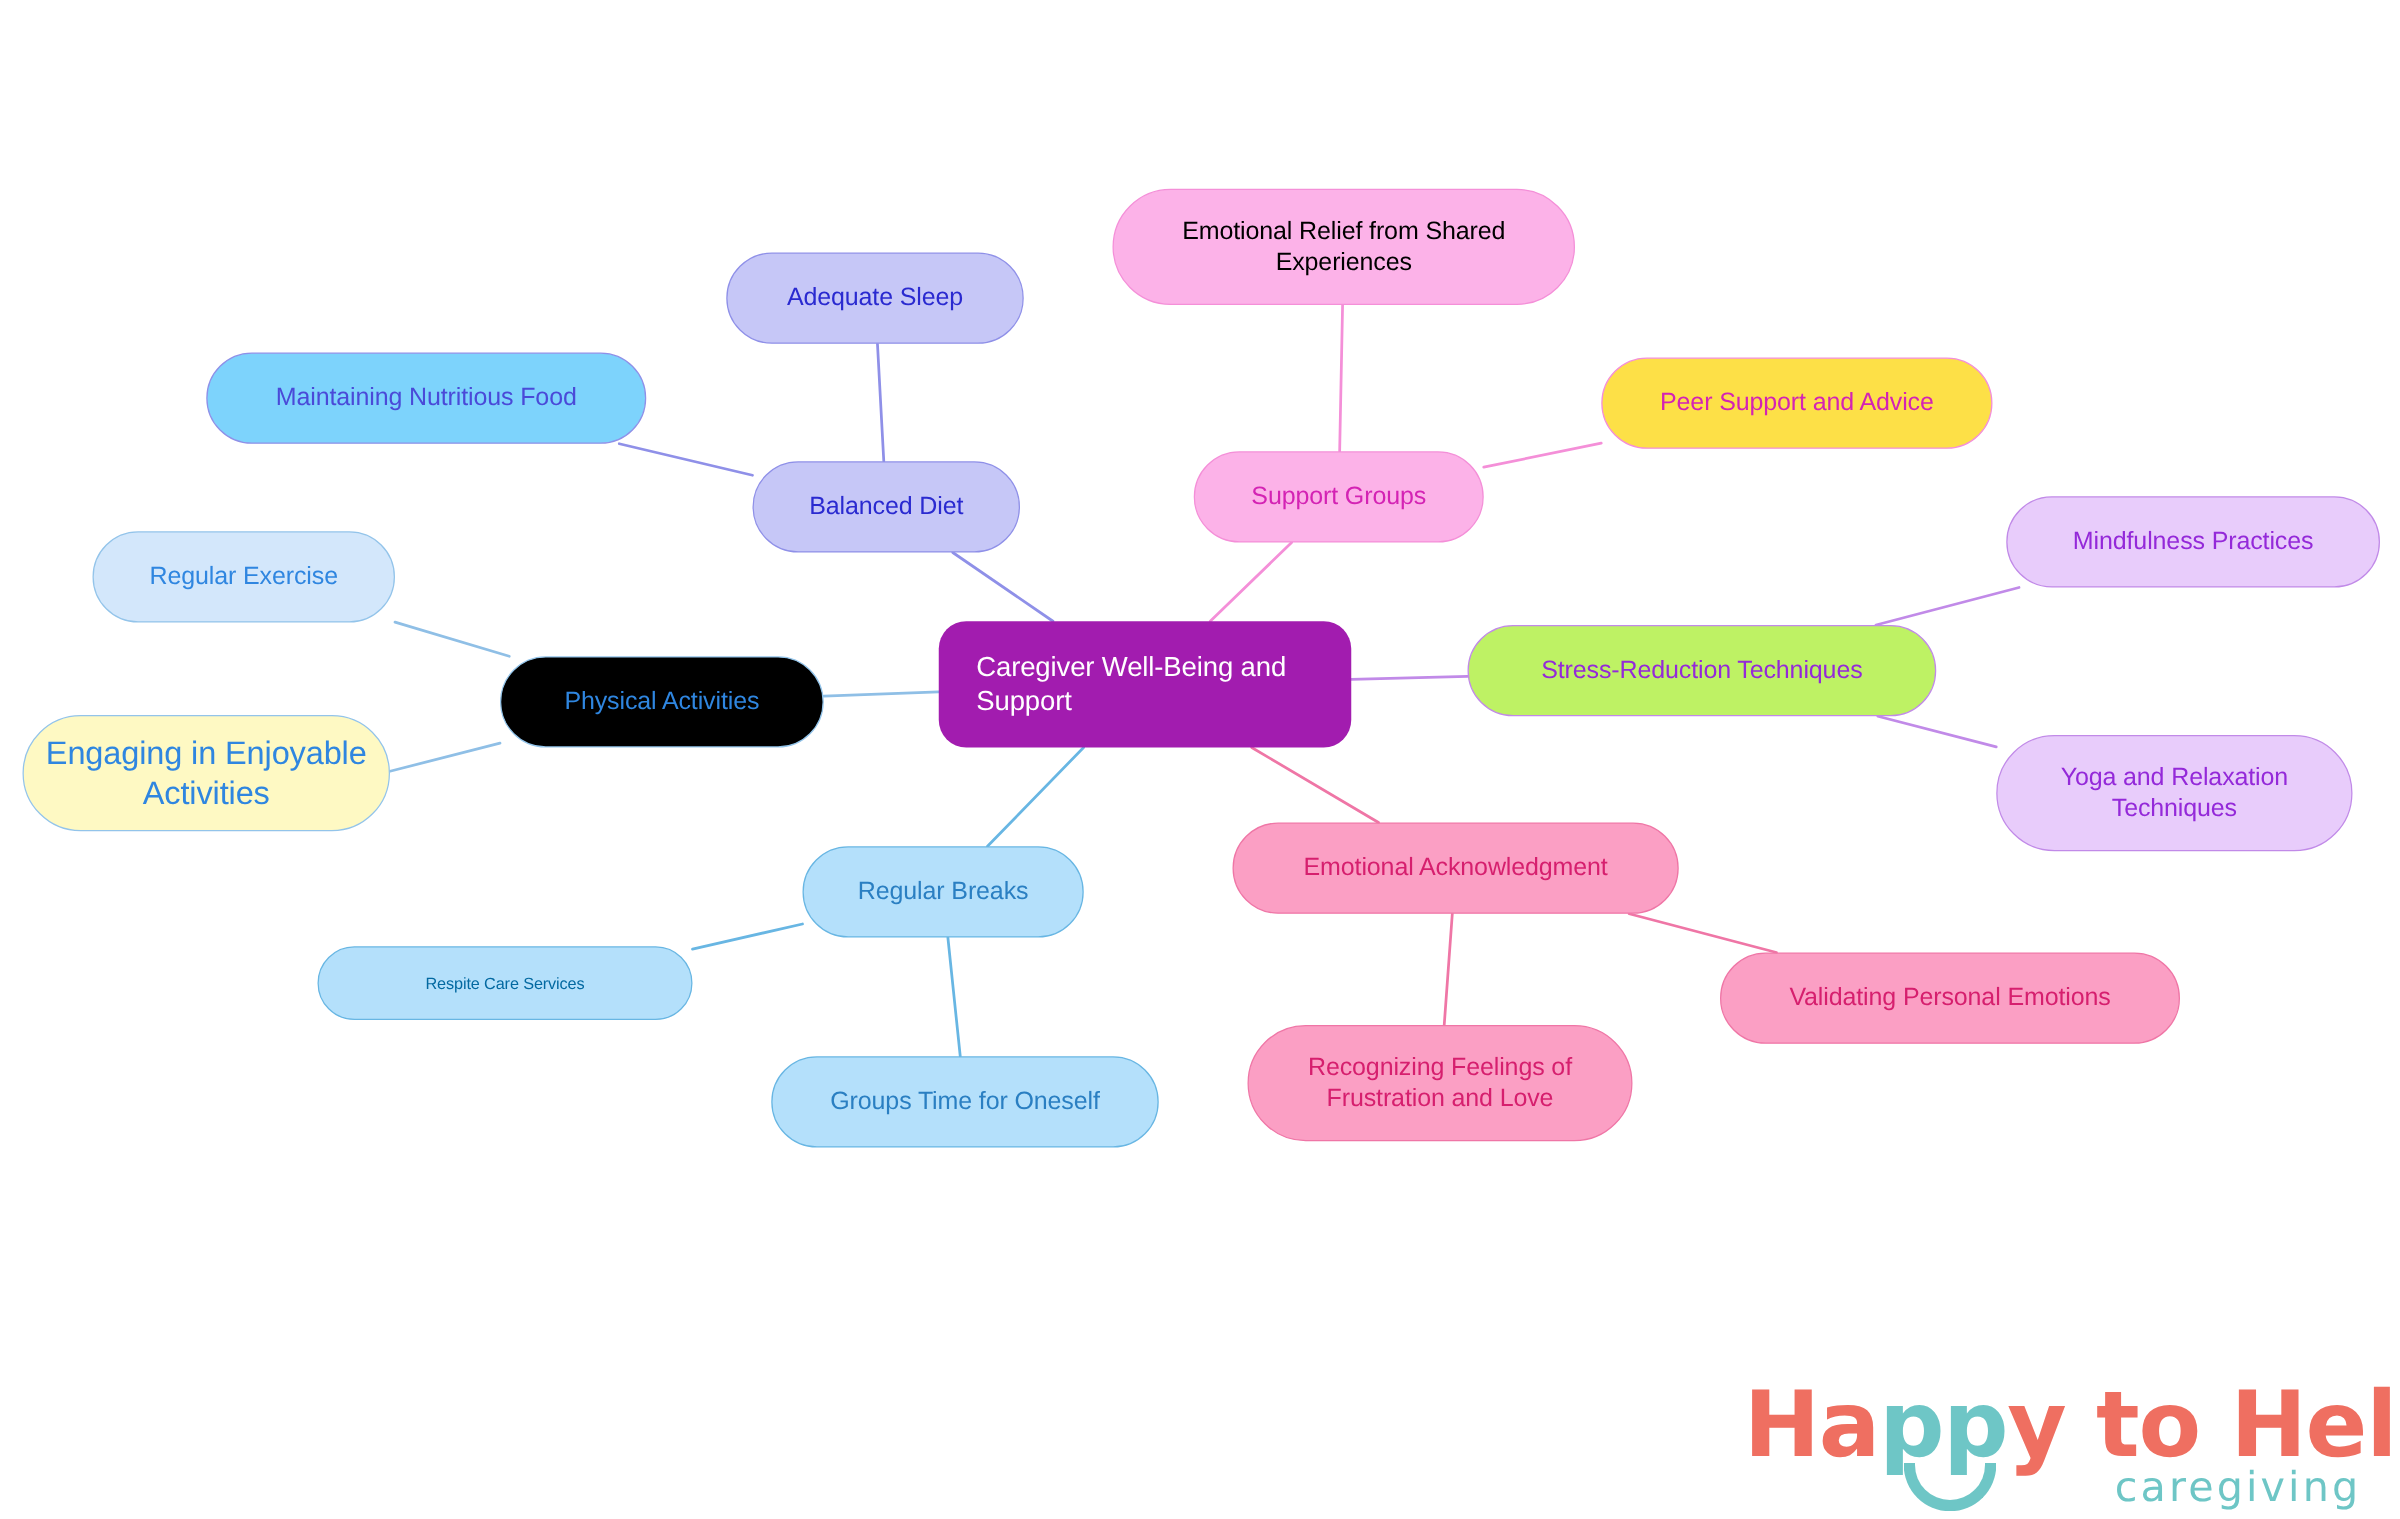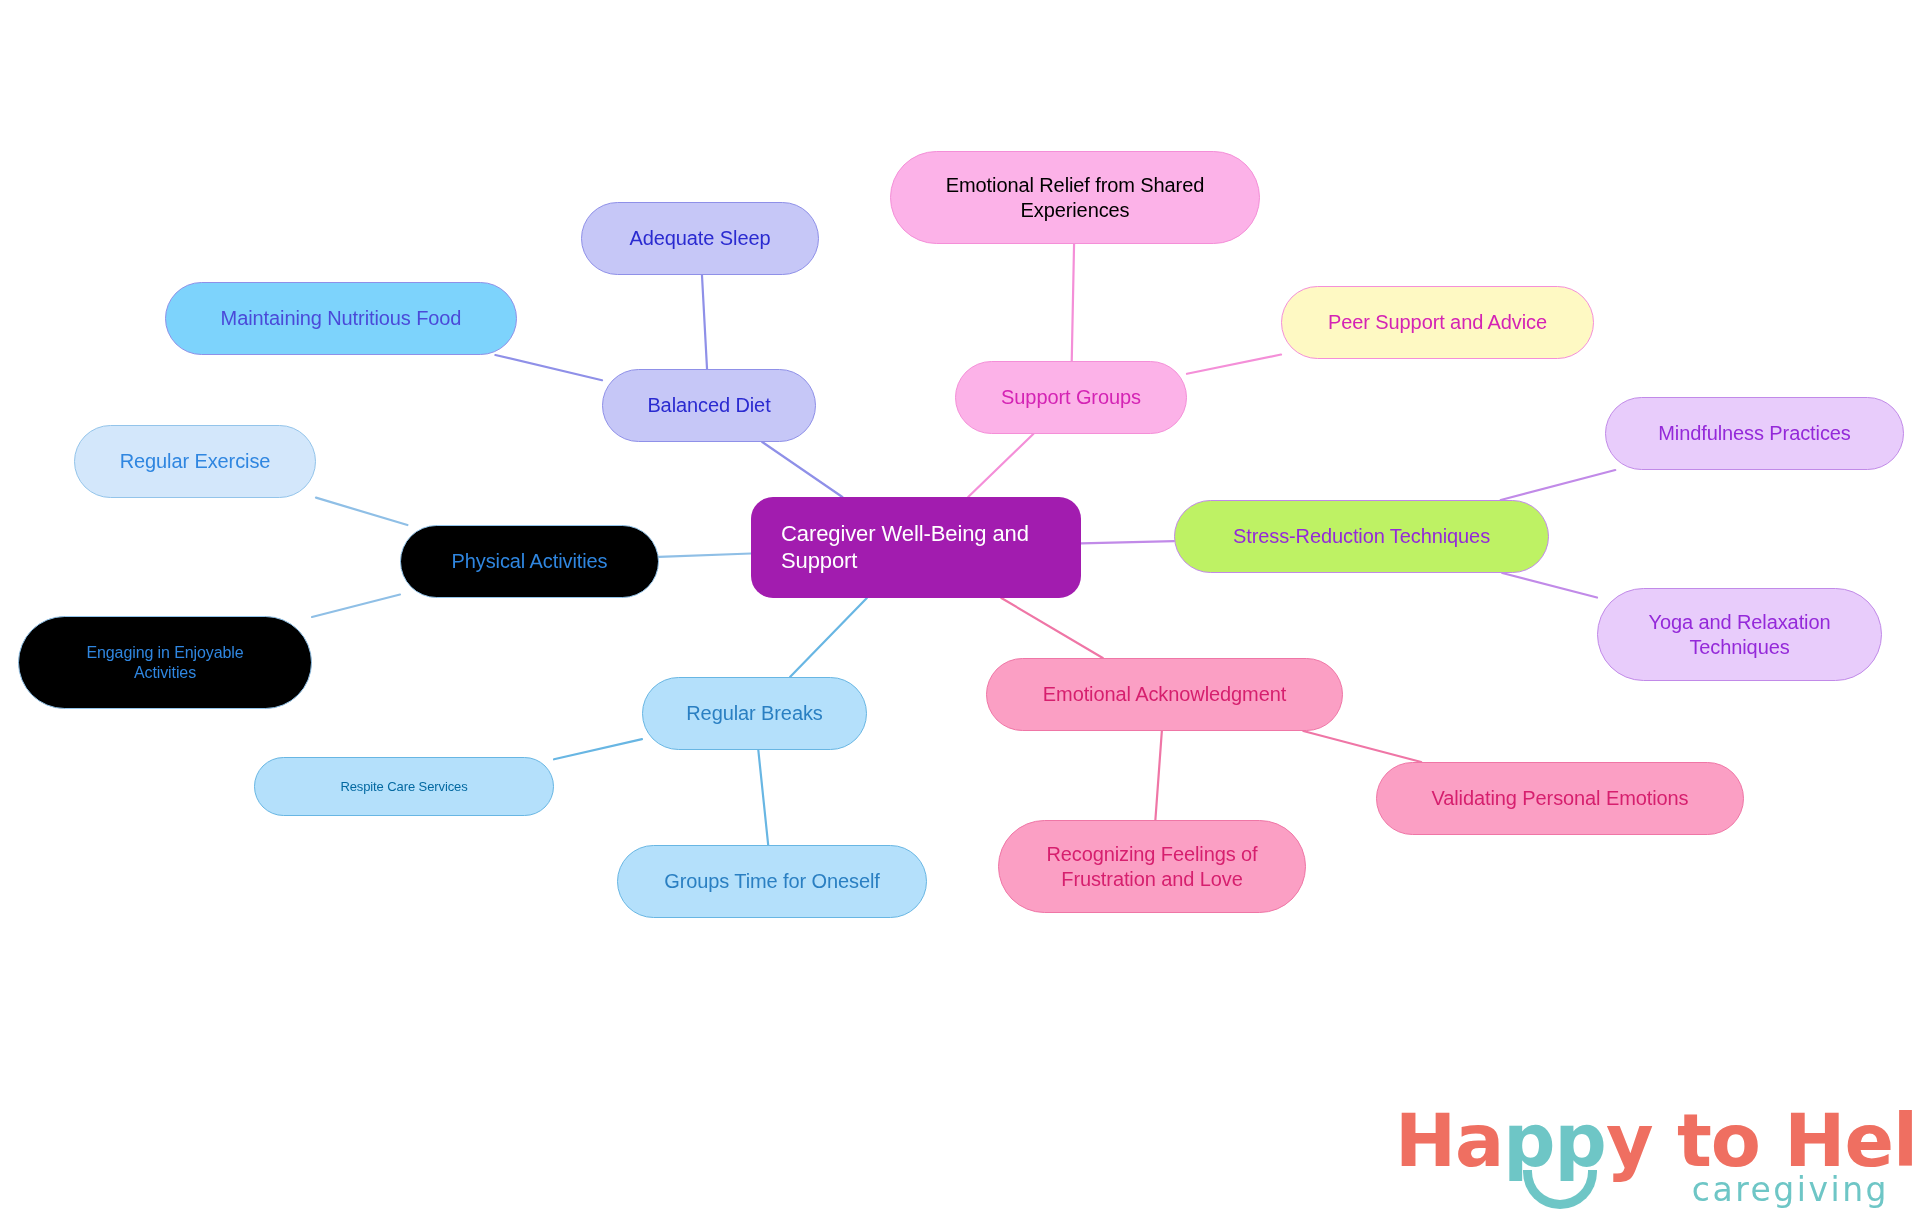--- a/index.html
+++ b/index.html
@@ -119,29 +119,29 @@
       <line x1="1161.8473837209303" y1="731" x2="1155.3793604651162" y2="820" stroke="#ef76a6" stroke-width="2.2" stroke-linecap="round"></line>
       <line x1="1303.3052884615386" y1="731" x2="1421.1947115384614" y2="762" stroke="#ef76a6" stroke-width="2.2" stroke-linecap="round"></line>
     </svg>
   <div id="nodes">
       <div class="node central" style="left: 751px; top: 497px; width: 330px; height: 101px; background: #a21caf; color: rgb(255, 255, 255); font-size: 22px;"><span class="label">Caregiver Well-Being and Support</span></div>
       <div class="node" style="left: 602px; top: 369px; width: 214px; height: 73px; background: rgb(198, 199, 247); color: rgb(42, 42, 208); font-size: 20px; border-color: rgb(143, 144, 232);"><span class="label">Balanced Diet</span></div>
       <div class="node" style="left: 581px; top: 202px; width: 238px; height: 73px; background: rgb(198, 199, 247); color: rgb(42, 42, 208); font-size: 20px; border-color: rgb(143, 144, 232);"><span class="label">Adequate Sleep</span></div>
       <div class="node" style="left: 165px; top: 282px; width: 352px; height: 73px; background: #7dd3fc; color: rgb(74, 74, 216); font-size: 20px; border-color: rgb(143, 144, 232);"><span class="label">Maintaining Nutritious Food</span></div>
       <div class="node" style="left: 400px; top: 525px; width: 259px; height: 73px; background: #000000; color: rgb(47, 134, 224); font-size: 20px; border-color: rgb(147, 196, 234);"><span class="label">Physical Activities</span></div>
       <div class="node" style="left: 74px; top: 425px; width: 242px; height: 73px; background: rgb(211, 231, 251); color: rgb(47, 134, 224); font-size: 20px; border-color: rgb(147, 196, 234);"><span class="label">Regular Exercise</span></div>
-      <div class="node" style="left: 18px; top: 616px; width: 294px; height: 93px; background: #000000; color: rgb(47, 134, 224); font-size: 16px; border-color: rgb(147, 196, 234);"><span class="label">Engaging in Enjoyable
+      <div class="node" style="left: 18px; top: 572px; width: 294px; height: 93px; background: #fef9c3; color: rgb(47, 134, 224); font-size: 26px; border-color: rgb(147, 196, 234);"><span class="label">Engaging in Enjoyable
 Activities</span></div>
       <div class="node" style="left: 642px; top: 677px; width: 225px; height: 73px; background: rgb(180, 224, 251); color: rgb(42, 127, 194); font-size: 20px; border-color: rgb(104, 182, 227); justify-content: center;"><span class="label">Regular Breaks</span></div>
       <div class="node" style="left: 254px; top: 757px; width: 300px; height: 59px; background: rgb(180, 224, 251); color: #0369a1; font-size: 13px; border-color: rgb(104, 182, 227);"><span class="label">Respite Care Services</span></div>
       <div class="node" style="left: 617px; top: 845px; width: 310px; height: 73px; background: rgb(180, 224, 251); color: rgb(42, 127, 194); font-size: 20px; border-color: rgb(104, 182, 227);"><span class="label">Groups Time for Oneself</span></div>
       <div class="node" style="left: 955px; top: 361px; width: 232px; height: 73px; background: rgb(252, 178, 232); color: rgb(212, 35, 180); font-size: 20px; border-color: rgb(244, 143, 216);"><span class="label">Support Groups</span></div>
       <div class="node" style="left: 890px; top: 151px; width: 370px; height: 93px; background: rgb(252, 178, 232); color: #000000; font-size: 20px; border-color: rgb(244, 143, 216);"><span class="label">Emotional Relief from Shared
 Experiences</span></div>
-      <div class="node" style="left: 1281px; top: 286px; width: 313px; height: 73px; background: #fef9c3; color: rgb(212, 35, 180); font-size: 20px; border-color: rgb(244, 143, 216);"><span class="label">Peer Support and Advice</span></div>
+      <div class="node" style="left: 1281px; top: 286px; width: 313px; height: 73px; background: #fde047; color: rgb(212, 35, 180); font-size: 20px; border-color: rgb(244, 143, 216);"><span class="label">Peer Support and Advice</span></div>
       <div class="node" style="left: 1174px; top: 500px; width: 375px; height: 73px; background: #bef264; color: rgb(148, 41, 217); font-size: 20px; border-color: rgb(193, 138, 232);"><span class="label">Stress-Reduction Techniques</span></div>
       <div class="node" style="left: 1605px; top: 397px; width: 299px; height: 73px; background: rgb(232, 204, 251); color: rgb(148, 41, 217); font-size: 20px; border-color: rgb(193, 138, 232);"><span class="label">Mindfulness Practices</span></div>
       <div class="node" style="left: 1597px; top: 588px; width: 285px; height: 93px; background: rgb(232, 204, 251); color: rgb(148, 41, 217); font-size: 20px; border-color: rgb(193, 138, 232);"><span class="label">Yoga and Relaxation
 Techniques</span></div>
       <div class="node" style="left: 986px; top: 658px; width: 357px; height: 73px; background: rgb(251, 159, 196); color: rgb(214, 31, 110); font-size: 20px; border-color: rgb(239, 118, 166);"><span class="label">Emotional Acknowledgment</span></div>
       <div class="node" style="left: 998px; top: 820px; width: 308px; height: 93px; background: rgb(251, 159, 196); color: rgb(214, 31, 110); font-size: 20px; border-color: rgb(239, 118, 166);"><span class="label">Recognizing Feelings of
 Frustration and Love</span></div>
       <div class="node" style="left: 1376px; top: 762px; width: 368px; height: 73px; background: rgb(251, 159, 196); color: rgb(214, 31, 110); font-size: 20px; border-color: rgb(239, 118, 166);"><span class="label">Validating Personal Emotions</span></div>
     </div>
 

